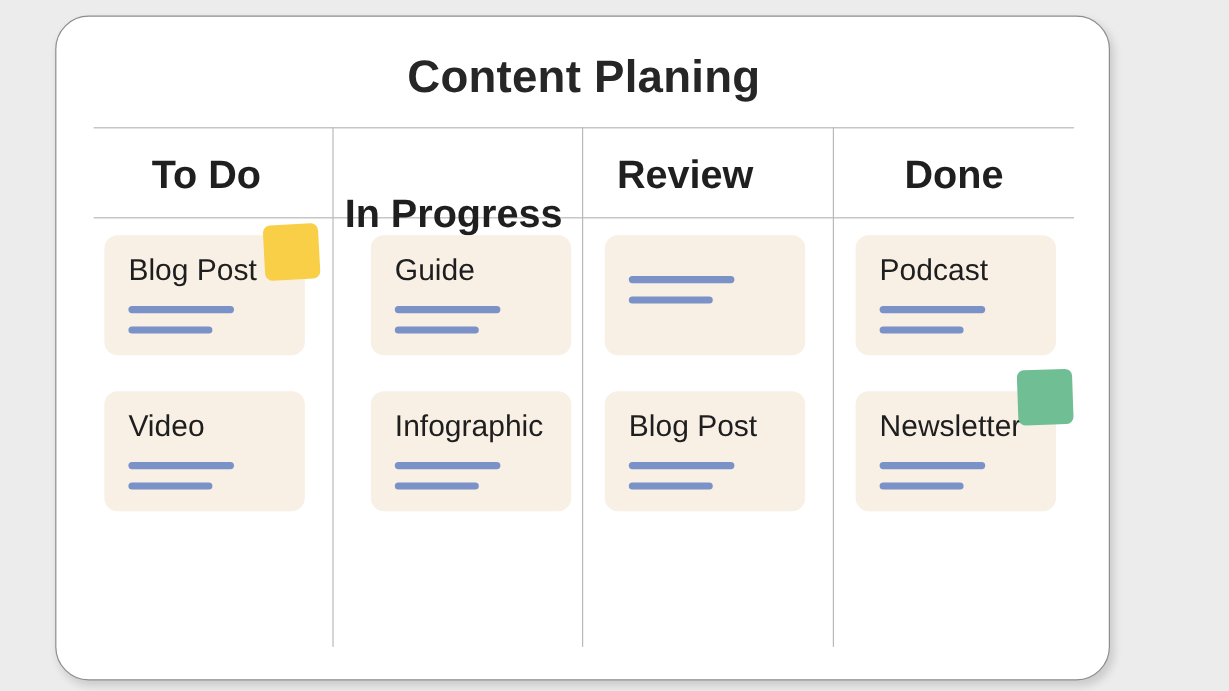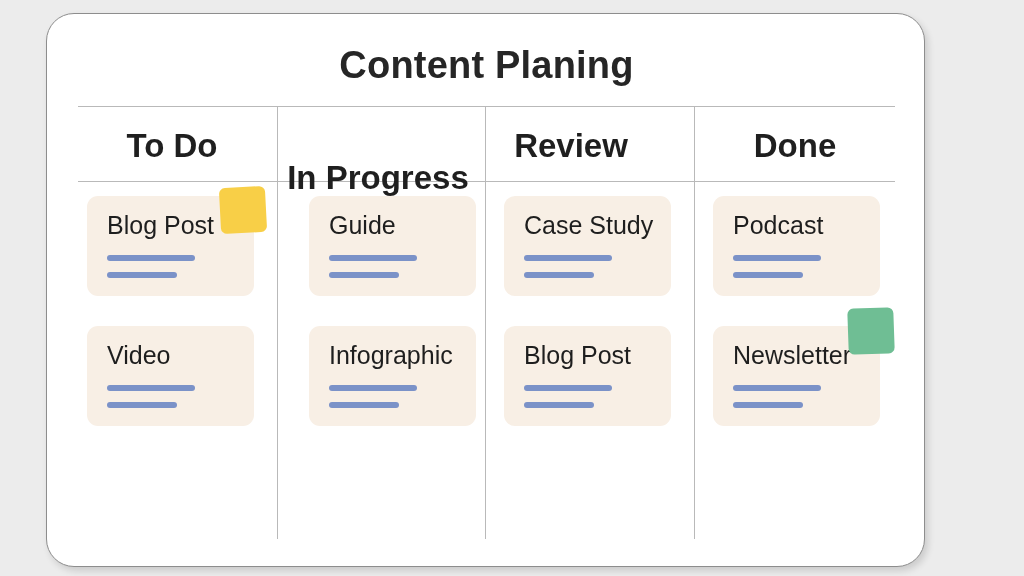--- a/index.html
+++ b/index.html
@@ -207,21 +207,20 @@
           <div class="line line-long"></div>
           <div class="line line-short"></div>
         </div>
       </div>
 
     </div>
 
     <div class="column c2">
 
       <div class="card">
-        <div class="card-title">Case Study</div>
         <div class="card-lines">
           <div class="line line-long"></div>
           <div class="line line-short"></div>
         </div>
       </div>
 
       <div class="card">
         <div class="card-title">Blog Post</div>
         <div class="card-lines">
           <div class="line line-long"></div>

